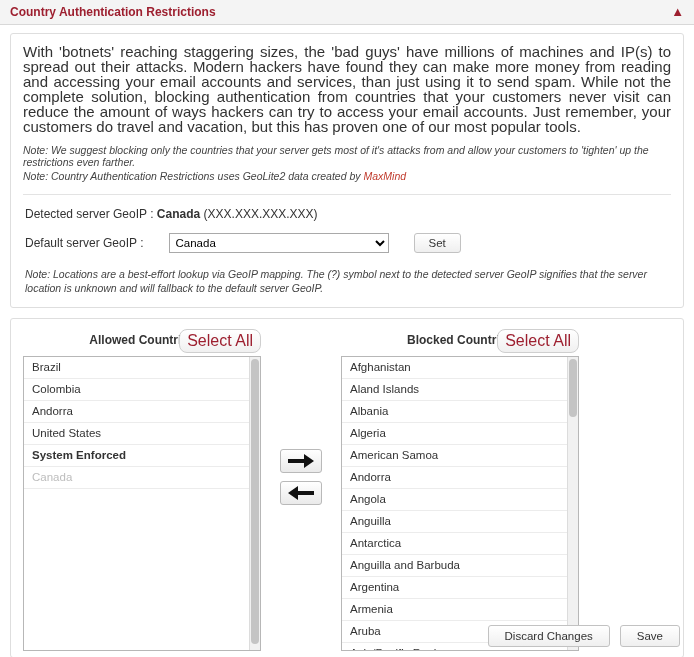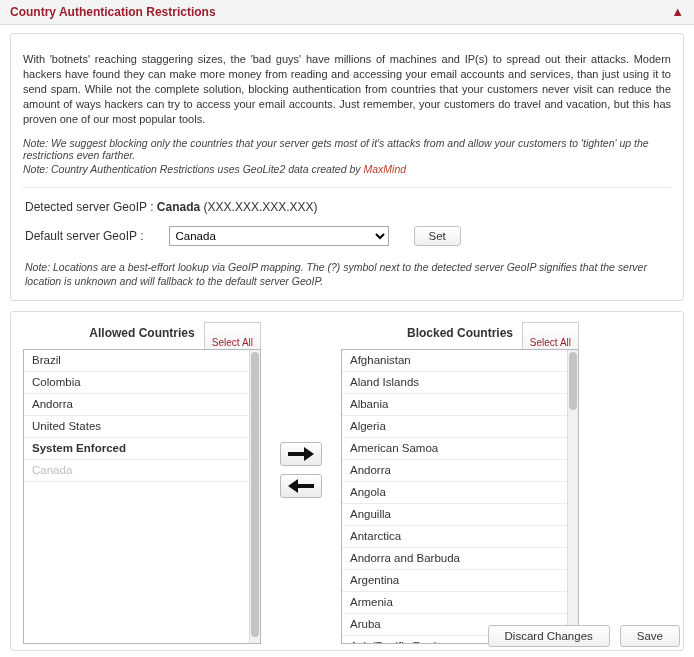--- a/index.html
+++ b/index.html
@@ -43,24 +43,24 @@
   .body-wrap {
     padding: 8px 10px 0 10px;
   }
   .info-box {
     border: 1px solid #dedede;
     border-radius: 3px;
     background: #ffffff;
     padding: 10px 12px 12px 12px;
   }
   .info-para {
-    font-size: 11px;
+    font-size: 15px;
     line-height: 15px;
     color: #333;
-    margin: 8px 0 10px 0;
+    margin: 0 0 10px 0;
     text-align: justify;
   }
   .note {
     font-size: 10.5px;
     font-style: italic;
     color: #444;
     margin: 0 0 2px 0;
   }
   .note a {
     color: #c0392b;
@@ -134,26 +134,26 @@
   }
   .list-title {
     font-size: 12px;
     font-weight: bold;
     color: #333;
   }
   .select-all {
     position: absolute;
     right: 0;
     top: 0;
-    font-size: 10px;
-    padding: 14px 7px;
+    font-size: 16px;
+    padding: 2px 7px;
     color: #9d1f2f;
     background: linear-gradient(#ffffff, #f0f0f0);
     border: 1px solid #cfcfcf;
-    border-radius: 0;
+    border-radius: 8px;
     cursor: pointer;
   }
   .listbox {
     border: 1px solid #b7b7b7;
     background: #ffffff;
     height: 295px;
     overflow: hidden;
     position: relative;
   }
   .listbox-inner {
@@ -300,21 +300,21 @@
             <div class="listbox-inner">
               <div class="list-item">Afghanistan</div>
               <div class="list-item">Aland Islands</div>
               <div class="list-item">Albania</div>
               <div class="list-item">Algeria</div>
               <div class="list-item">American Samoa</div>
               <div class="list-item">Andorra</div>
               <div class="list-item">Angola</div>
               <div class="list-item">Anguilla</div>
               <div class="list-item">Antarctica</div>
-              <div class="list-item">Andorra and Barbuda</div>
+              <div class="list-item">Anguilla and Barbuda</div>
               <div class="list-item">Argentina</div>
               <div class="list-item">Armenia</div>
               <div class="list-item">Aruba</div>
               <div class="list-item">Asia/Pacific Region</div>
 
             </div>
             <div class="scrollbar">
               <div class="scroll-thumb"></div>
             </div>
           </div>

